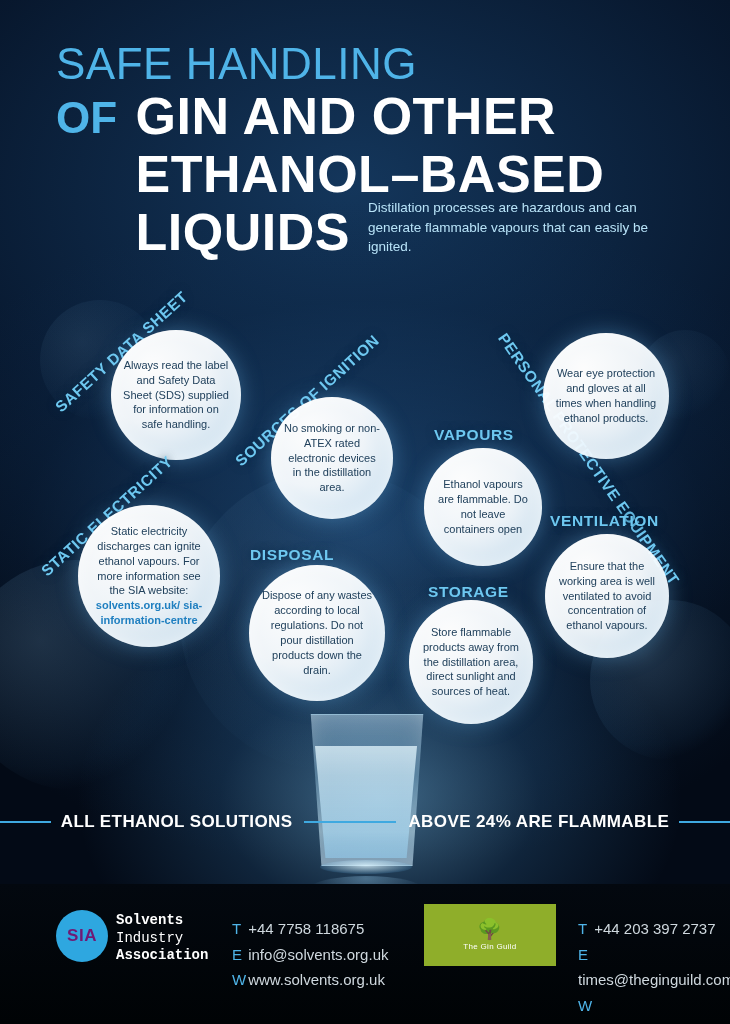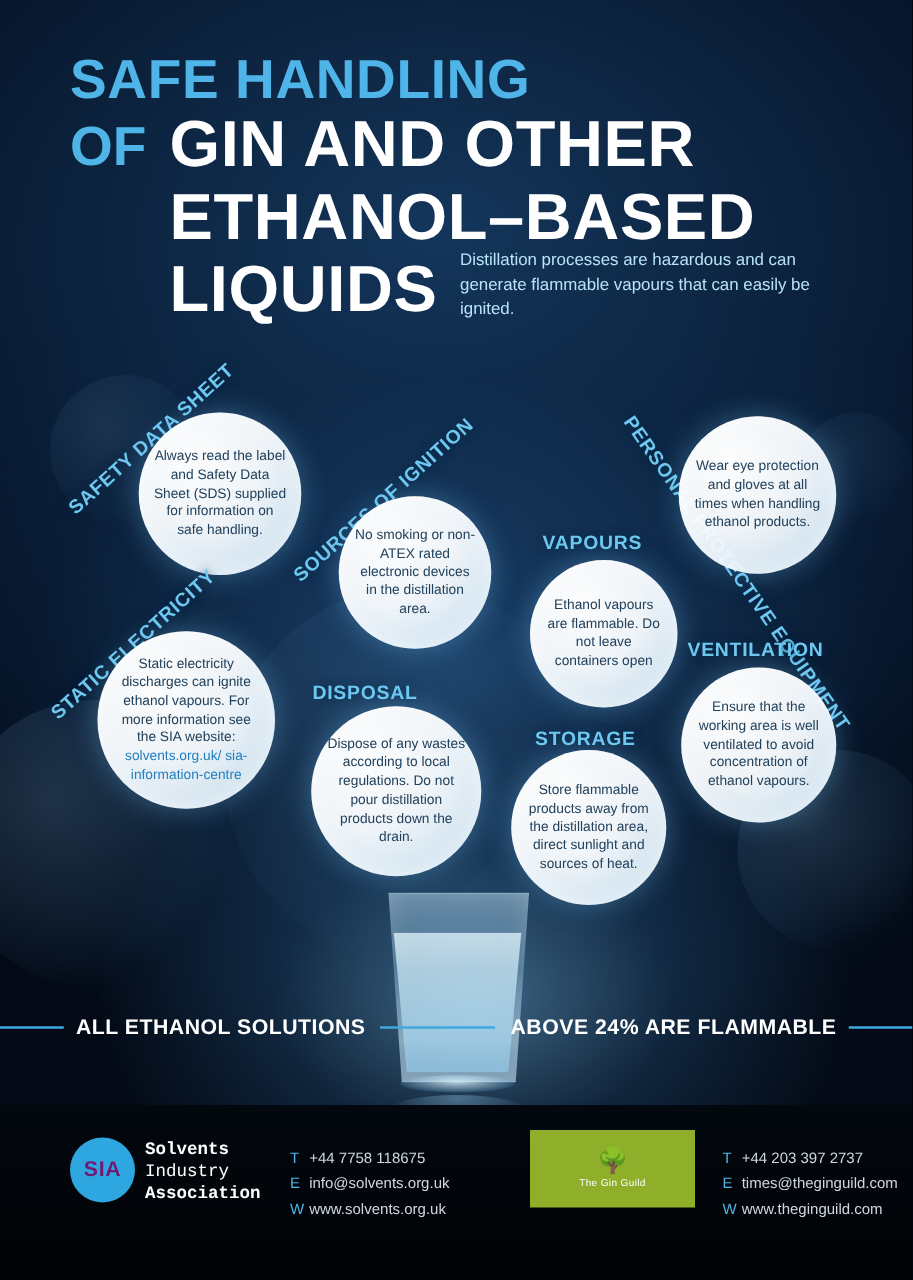--- a/index.html
+++ b/index.html
@@ -30,21 +30,21 @@
   .b1 { width: 230px; height: 230px; left: -40px; top: 560px; }
   .b2 { width: 160px; height: 160px; left: 590px; top: 600px; }
   .b3 { width: 120px; height: 120px; left: 40px; top: 300px; opacity: .6;}
   .b4 { width: 300px; height: 300px; left: 180px; top: 470px; opacity:.45;}
   .b5 { width: 90px; height: 90px; left: 640px; top: 330px; opacity:.5;}
 
   
   .header { position: absolute; left: 56px; top: 42px; width: 640px; }
   .title-safe {
     font-size: 44px;
-    font-weight: bold;
+    font-weight: normal;
     letter-spacing: 0.5px;
     color: #4fb4e8;
     line-height: 1.02;
     margin: 0;
   }
   .title-of {
     display: inline-block;
     font-size: 44px;
     font-weight: bold;
     color: #4fb4e8;
@@ -89,20 +89,21 @@
   }
   .bubble .body {
     font-size: 11px;
     line-height: 1.35;
     color: #21415c;
     padding: 0 12px;
   }
   .bubble .body a, .link {
     color: #1f7fc0;
     text-decoration: none;
+    font-weight: bold;
   }
   .label {
     position: absolute;
     color: #6ec8f0;
     font-weight: bold;
     font-size: 15.5px;
     letter-spacing: 0.6px;
     white-space: nowrap;
     text-shadow: 0 0 8px rgba(0,40,70,0.8);
   }
@@ -176,21 +177,21 @@
     position: absolute; left: 56px; top: 26px;
     width: 52px; height: 52px; border-radius: 50%;
     background: #2ea7e0;
     color: #701a75; font-weight: bold; font-size: 17px;
     display: flex; align-items: center; justify-content: center;
     letter-spacing: 0.5px;
   }
   .sia-text { position: absolute; left: 116px; top: 28px; line-height: 1.25; font-family: Liberation Mono, monospace; }
   .sia-text .l { font-size: 14px; color: #fff; }
   .sia-text .l.b { font-weight: bold; }
-  .contact { position: absolute; font-size: 12px; line-height: 1.7; color: #cfd8de; }
+  .contact { position: absolute; font-size: 15px; line-height: 1.7; color: #cfd8de; }
   .contact .k { color: #4fb4e8; display: inline-block; width: 12px; }
   .contact-sia { left: 232px; top: 32px; }
   .contact-gin { left: 578px; top: 32px; }
   .gin-logo {
     position: absolute; left: 424px; top: 20px; width: 132px; height: 62px;
     background: #8fae2a;
     display: flex; flex-direction: column; align-items: center; justify-content: center;
   }
   .gin-logo .tree {
     font-size: 20px; color: #f2f7e2; line-height: 1;

